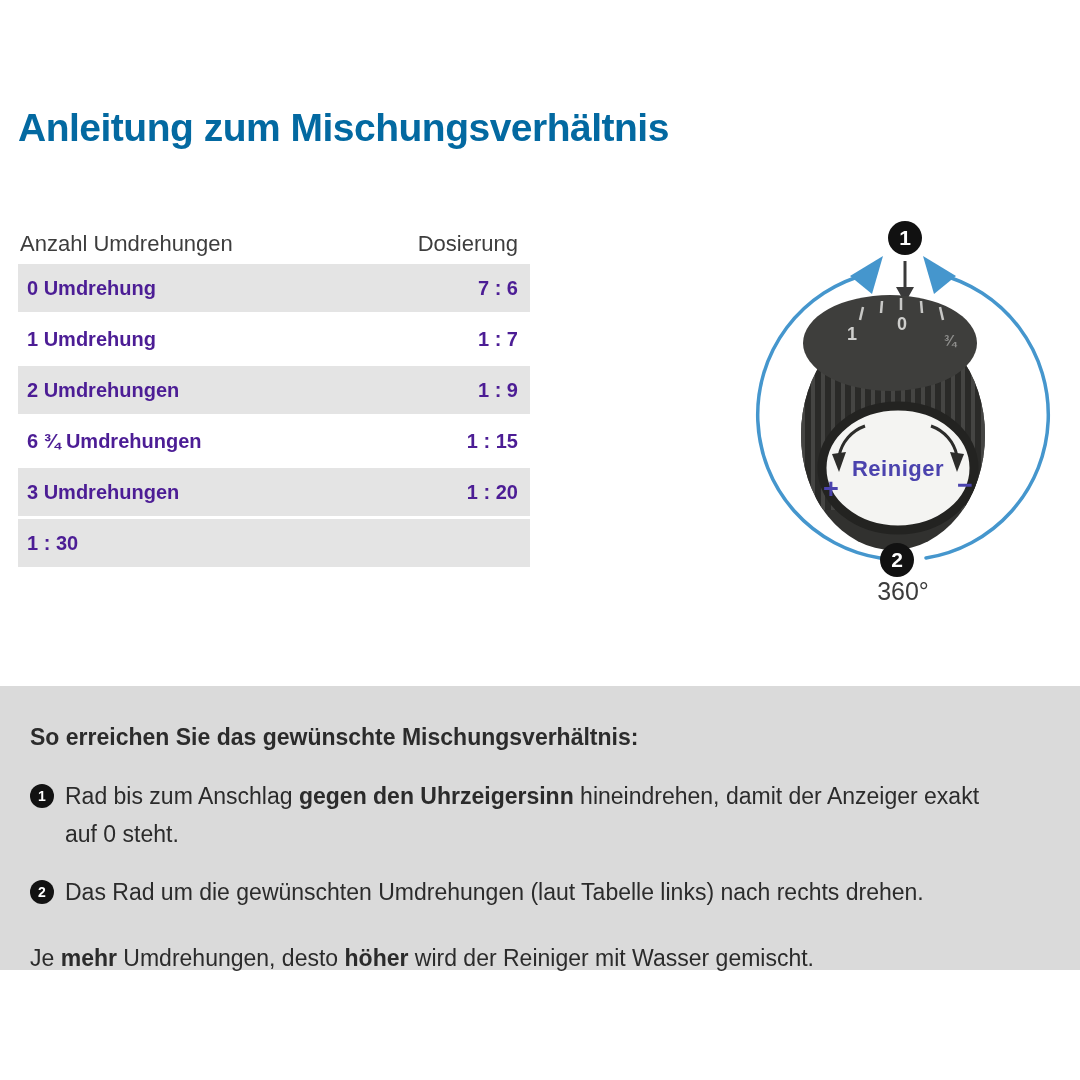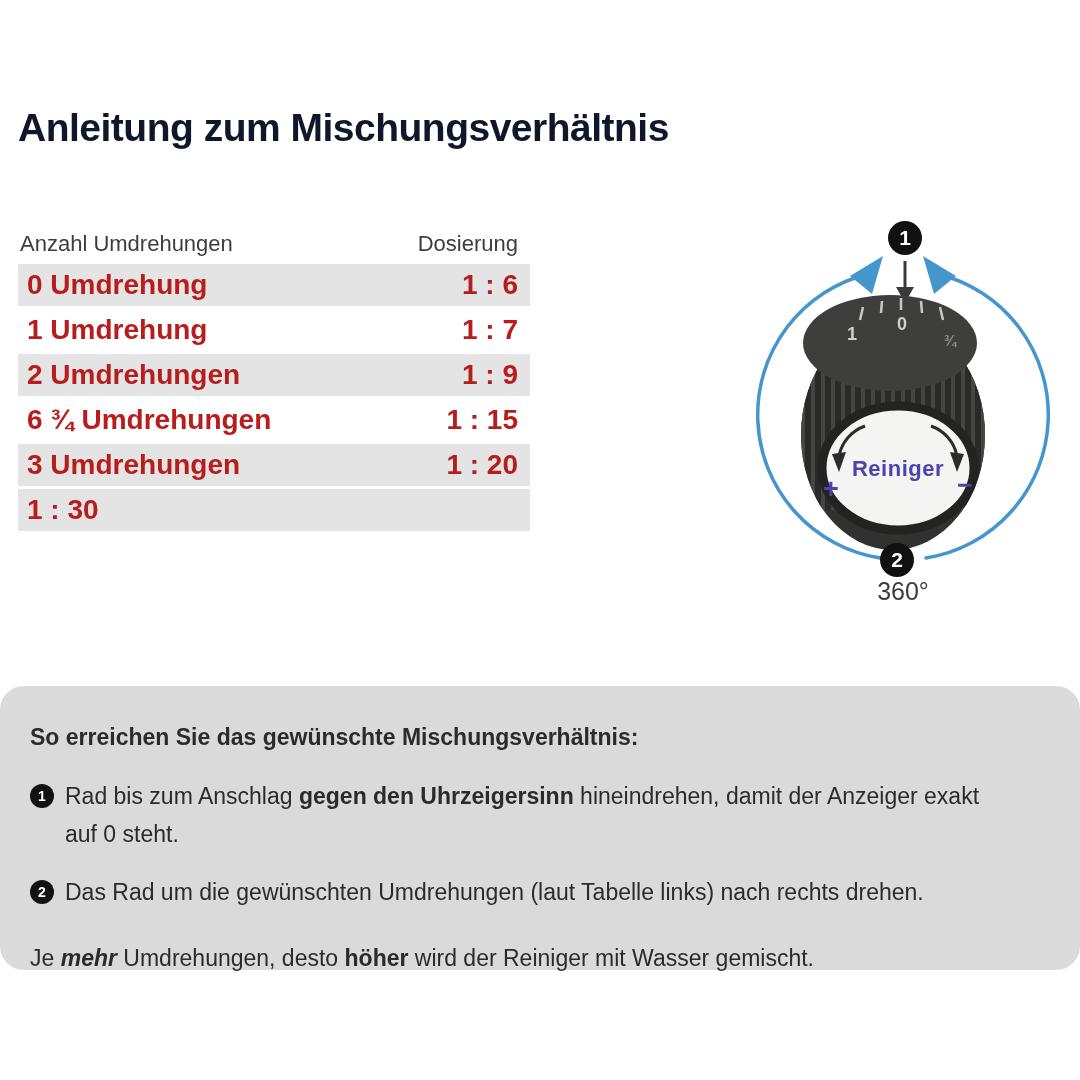--- a/index.html
+++ b/index.html
@@ -3,37 +3,37 @@
 <meta charset="utf-8">
 <style>
   html,body{margin:0;padding:0;background:#fff;}
   .canvas{
     position:relative;width:1080px;height:1080px;background:#ffffff;
     font-family:"Liberation Sans","DejaVu Sans",sans-serif;overflow:hidden;
   }
   
   .title{
     position:absolute;left:18px;top:106px;font-size:39px;font-weight:bold;
-    color:#0f172a;letter-spacing:-0.5px;
+    color:#0369a1;letter-spacing:-0.5px;
   }
   
   .table{position:absolute;left:18px;top:228px;width:512px;}
   .thead{display:flex;justify-content:space-between;align-items:center;
     height:32px;font-size:22px;color:#3d3d3d;padding:0 12px 0 2px;margin-bottom:4px;}
   .trow{display:flex;justify-content:space-between;align-items:center;
-    height:42px;margin-bottom:3px;font-size:28px;font-weight:bold;color:#b91c1c;
+    height:48px;margin-bottom:3px;font-size:20px;font-weight:bold;color:#4c1d95;
     padding:0 12px 0 9px;background:#ffffff;}
   .trow.alt{background:#e4e4e4;}
   
   .figure{position:absolute;left:735px;top:200px;width:345px;height:415px;}
   
   .instructions{
     position:absolute;left:0;top:686px;width:1080px;height:284px;
     background:#dadada;box-sizing:border-box;padding:38px 30px 0 30px;
-    font-size:23px;color:#2b2b2b;border-radius:24px;
+    font-size:23px;color:#2b2b2b;
   }
   .instr-heading{font-weight:bold;font-size:23px;margin:0 0 26px 0;}
   .instr-item{display:flex;align-items:flex-start;margin:0 0 20px 0;line-height:38px;}
   .instr-item p{margin:0;max-width:950px;}
   .badge{
     display:inline-flex;align-items:center;justify-content:center;flex-shrink:0;
     width:24px;height:24px;border-radius:50%;background:#121212;color:#ffffff;
     font-size:14px;font-weight:bold;margin-right:11px;margin-top:7px;
   }
   .instr-note{margin:28px 0 0 0;line-height:38px;}
@@ -45,21 +45,21 @@
 
   <div class="title">Anleitung zum Mischungsverhältnis</div>
 
   <div class="table">
     <div class="thead">
       <span>Anzahl Umdrehungen</span>
       <span>Dosierung</span>
     </div>
     <div class="trow alt">
       <span>0 Umdrehung</span>
-      <span>1 : 6</span>
+      <span>7 : 6</span>
     </div>
     <div class="trow">
       <span>1 Umdrehung</span>
       <span>1 : 7</span>
     </div>
     <div class="trow alt">
       <span>2 Umdrehungen</span>
       <span>1 : 9</span>
     </div>
     <div class="trow">
@@ -131,16 +131,16 @@
   <div class="instructions">
     <p class="instr-heading">So erreichen Sie das gewünschte Mischungsverhältnis:</p>
     <div class="instr-item">
       <span class="badge">1</span>
       <p><span>Rad bis zum Anschlag </span><span style="font-weight: bold; margin-top: 28px;">gegen den Uhrzeigersinn</span><span> hineindrehen, damit der Anzeiger exakt auf 0 steht.</span></p>
     </div>
     <div class="instr-item">
       <span class="badge">2</span>
       <p><span>Das Rad um die gewünschten Umdrehungen (laut Tabelle links) nach rechts drehen.</span></p>
     </div>
-    <p class="instr-note"><span>Je </span><span style="font-weight: bold; font-style: italic;">mehr</span><span> Umdrehungen, desto </span><span style="font-weight: bold;">höher</span><span> wird der Reiniger mit Wasser gemischt.</span></p>
+    <p class="instr-note"><span>Je </span><span style="font-weight: bold;">mehr</span><span> Umdrehungen, desto </span><span style="font-weight: bold;">höher</span><span> wird der Reiniger mit Wasser gemischt.</span></p>
   </div>
 
 </div>
 
 </body></html>

